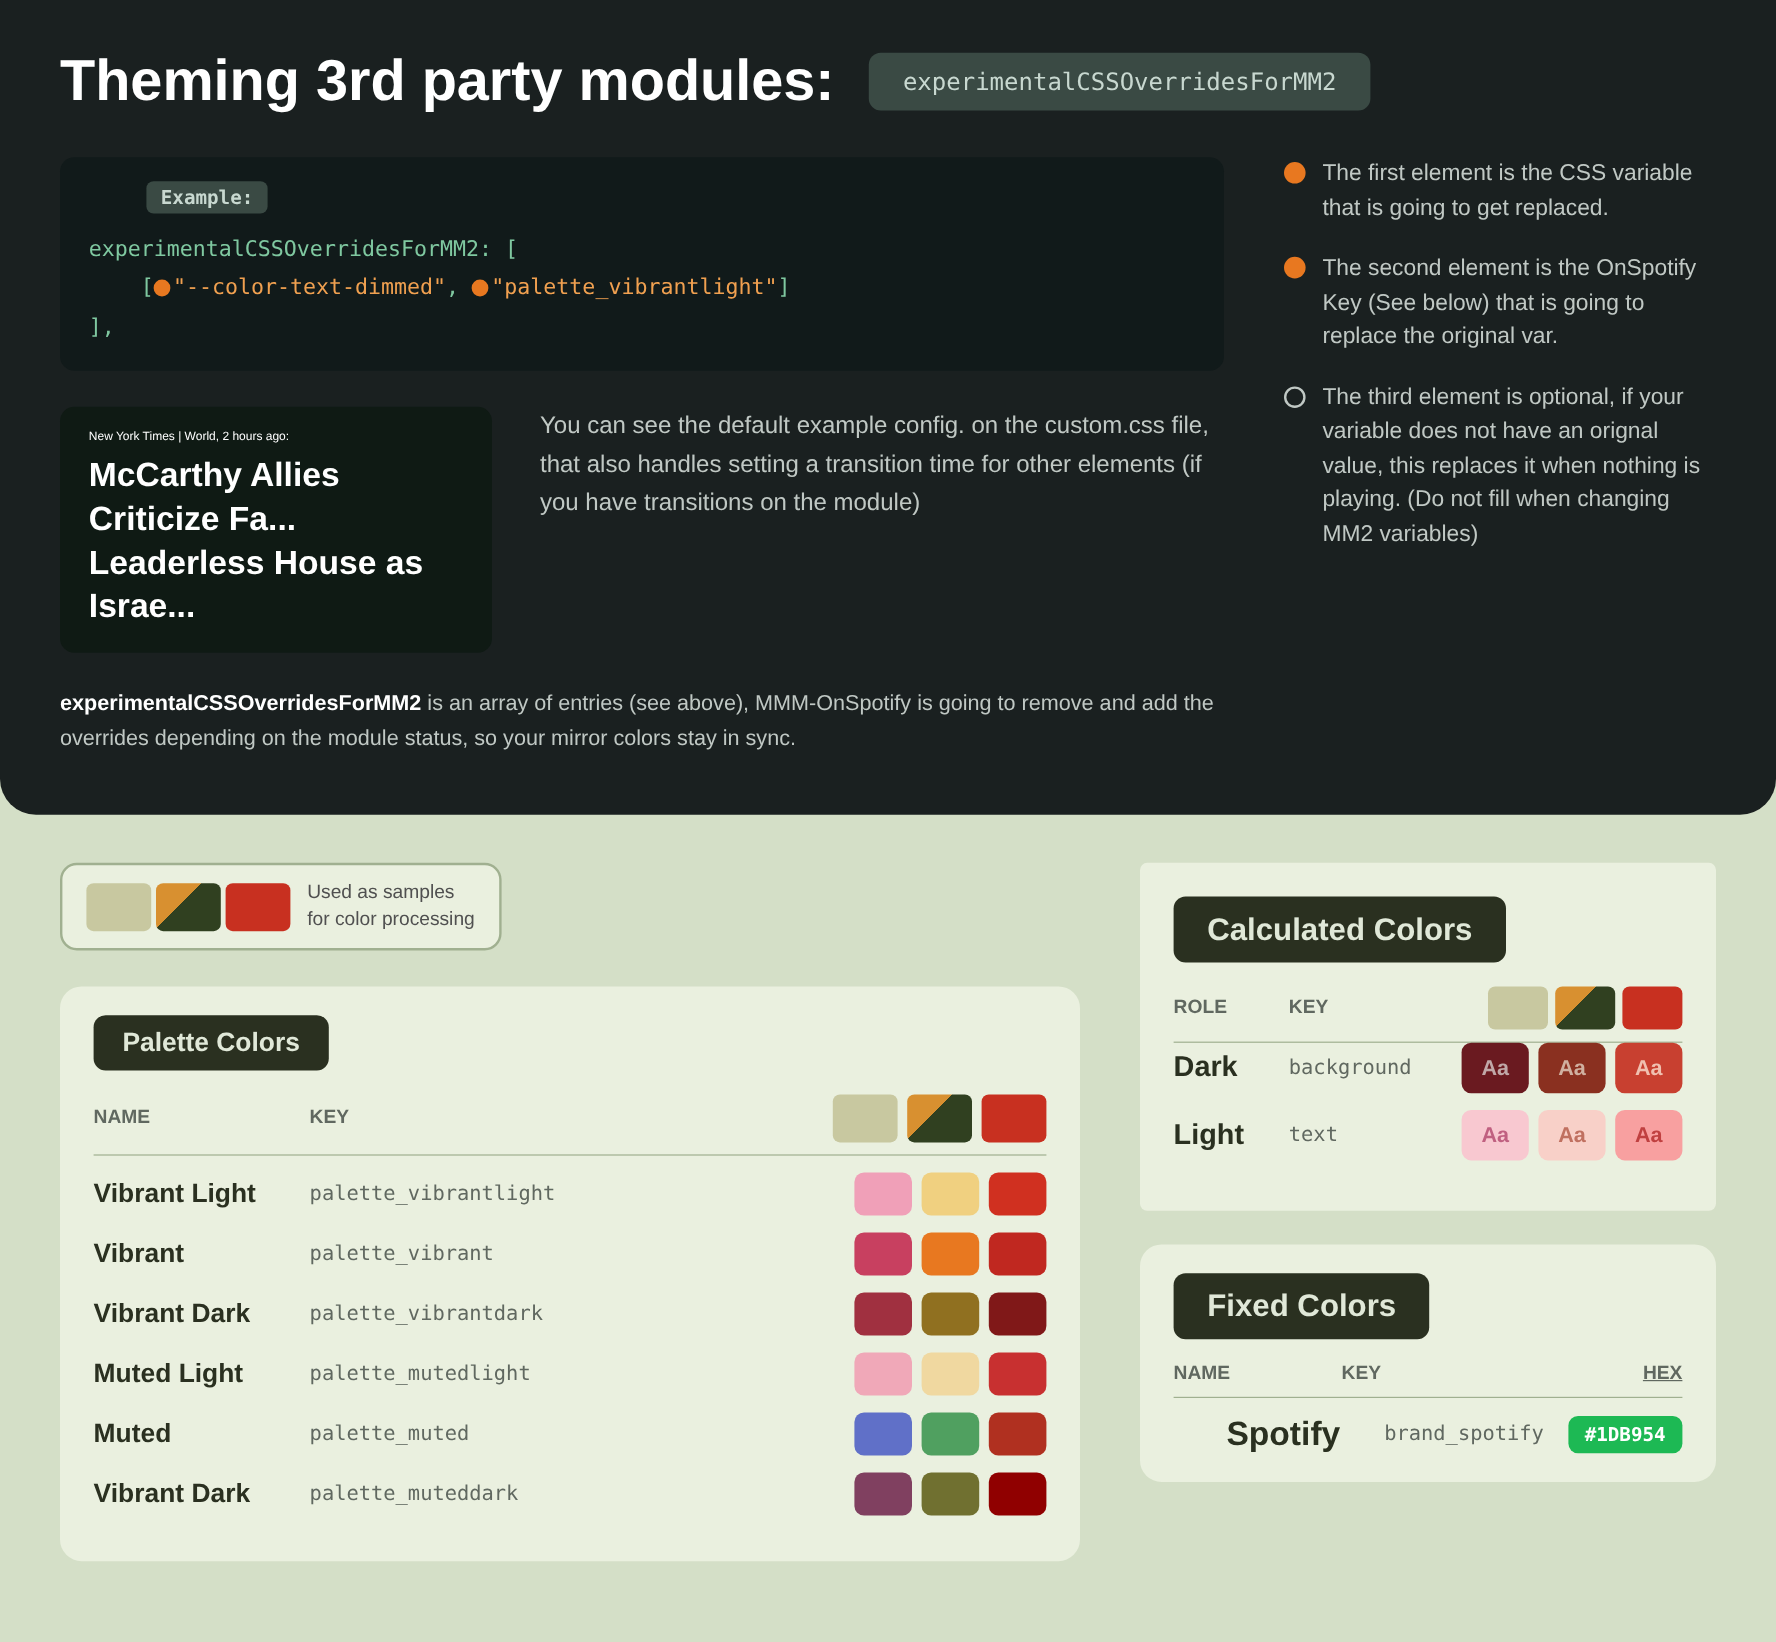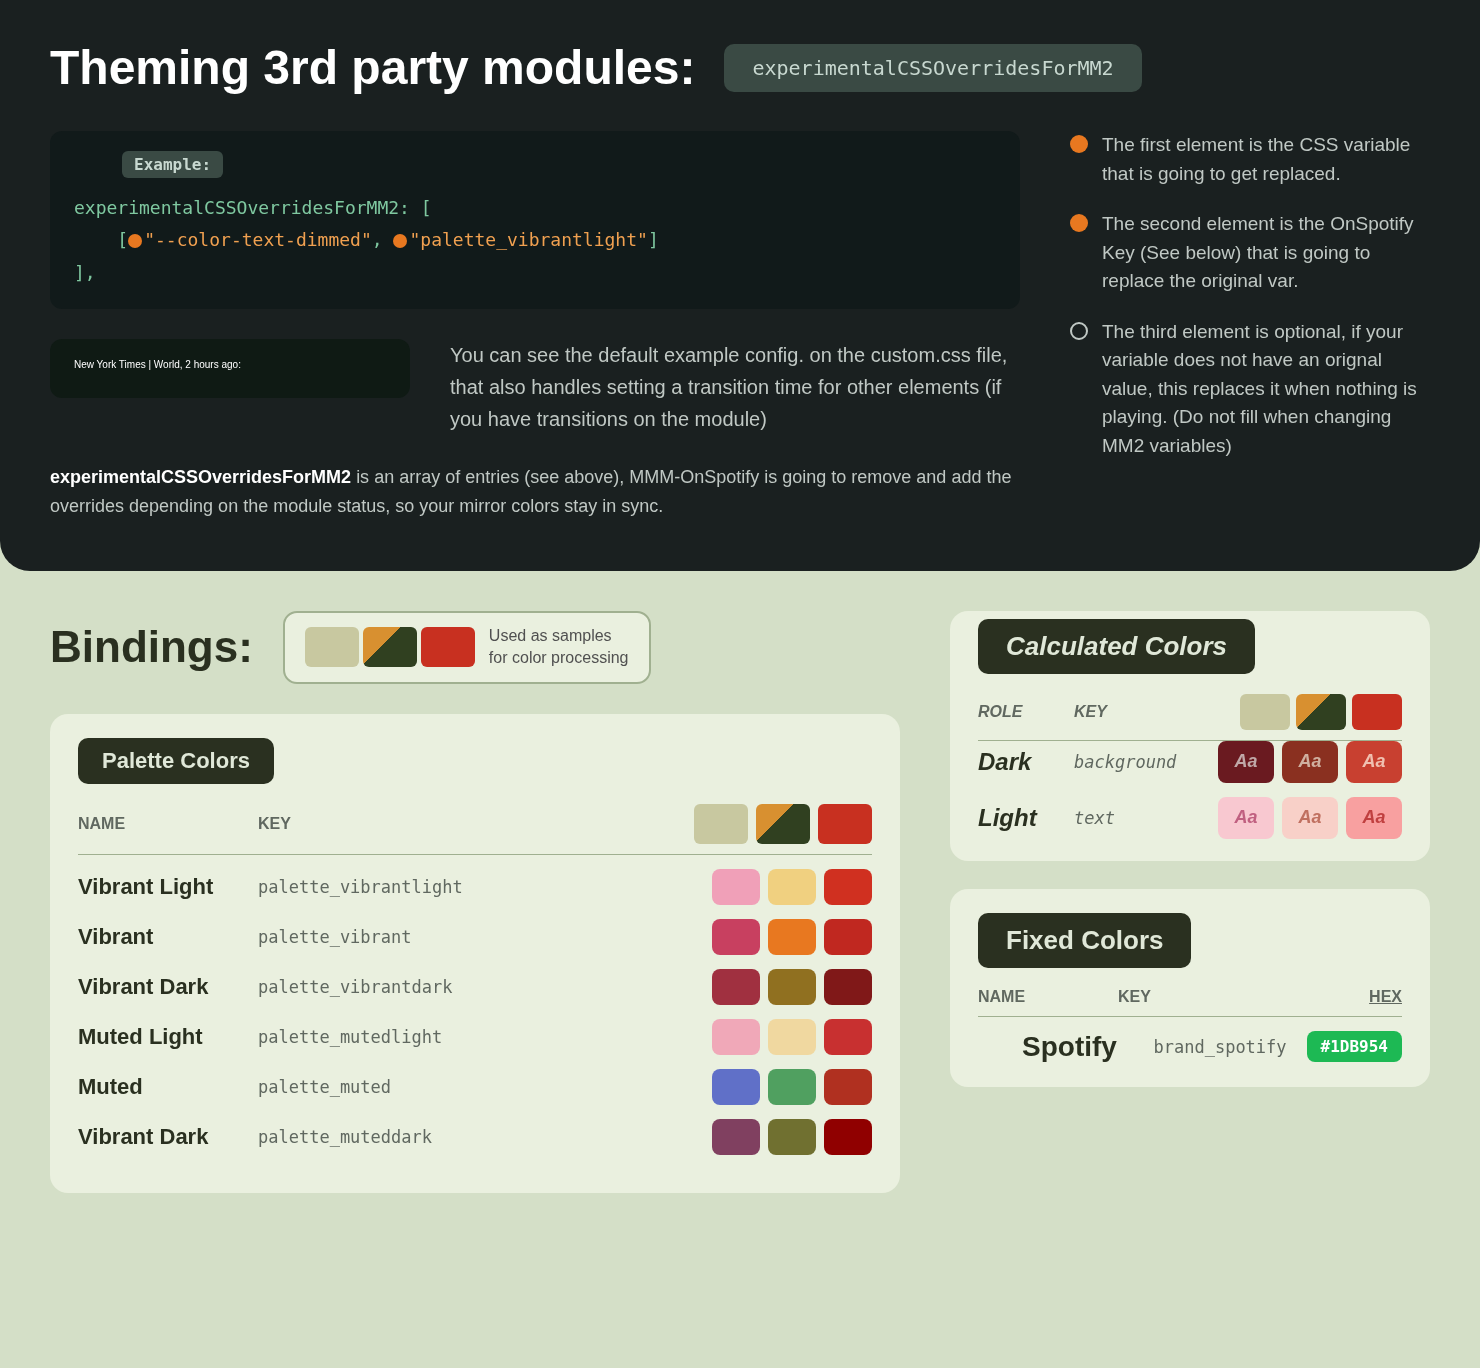--- a/index.html
+++ b/index.html
@@ -344,24 +344,23 @@
 
     .fdot {
       width: 12px;
       height: 12px;
       border-radius: 50%;
       background: #b0b0a0;
     }
 
     .calc-colors-box {
       background: #eaf0df;
-      border-radius: 18px;
-      padding: 8px 28px;
+      border-radius: 6px;
+      padding: 28px 28px;
       margin-bottom: 28px;
-      font-style: italic;
     }
 
     .calc-title {
       background: #2a3020;
       color: #e0e8d8;
       font-size: 26px;
       font-weight: 700;
       padding: 12px 28px;
       border-radius: 10px;
       display: inline-block;
@@ -521,20 +520,21 @@
           &nbsp;&nbsp;&nbsp;&nbsp;[<span class="orange-dot"></span><span class="code-string">"--color-text-dimmed"</span>, <span class="orange-dot"></span><span class="code-string">"palette_vibrantlight"</span>]
         </div>
         <div class="code-line">
           <span>],</span>
         </div>
       </div>
 
       <div class="middle-row">
         <div class="news-card">
           <div class="news-source">New York Times | World, 2 hours ago:</div>
+          <div class="news-headline">McCarthy Allies Criticize Fa... Leaderless House as Israe...</div>
         </div>
         <div class="description-text">You can see the default example config. on the custom.css file, that also handles setting a transition time for other elements (if you have transitions on the module)</div>
       </div>
 
       <div class="footer-text">
         <strong>experimentalCSSOverridesForMM2</strong>
         <span> is an array of entries (see above), MMM-OnSpotify is going to remove and add the overrides depending on the module status, so your mirror colors stay in sync.</span>
       </div>
     </div>
 
@@ -555,21 +555,20 @@
       </ul>
     </div>
   </div>
 </div>
 
 <div class="bottom-section">
 
   <div class="bottom-left">
 
     <div class="bindings-header">
-      <h2 class="bindings-title">Bindings:</h2>
       <div class="sample-images-box">
         <div class="sample-thumbnails">
           <div class="thumb thumb-large thumb-large-cw"></div>
           <div class="thumb thumb-large thumb-large-sf"></div>
           <div class="thumb thumb-large thumb-large-rd"></div>
         </div>
         <div class="sample-label">Used as samples for color processing</div>
       </div>
     </div>
 

